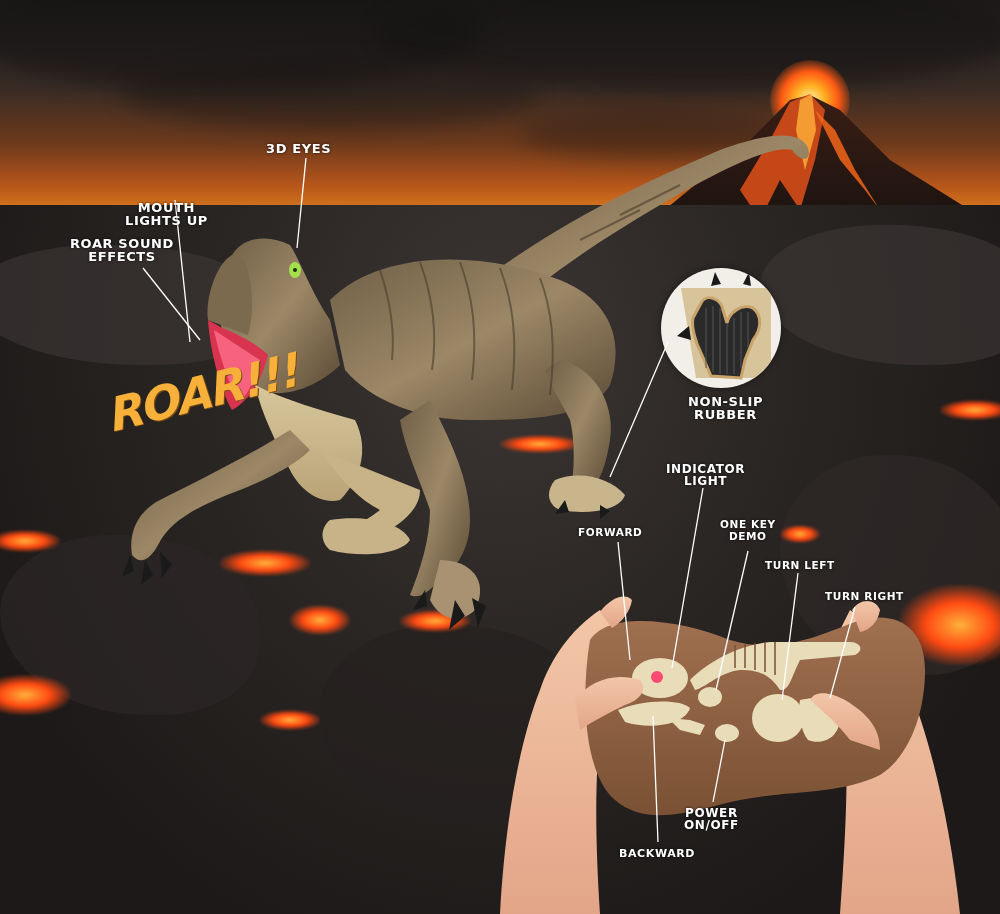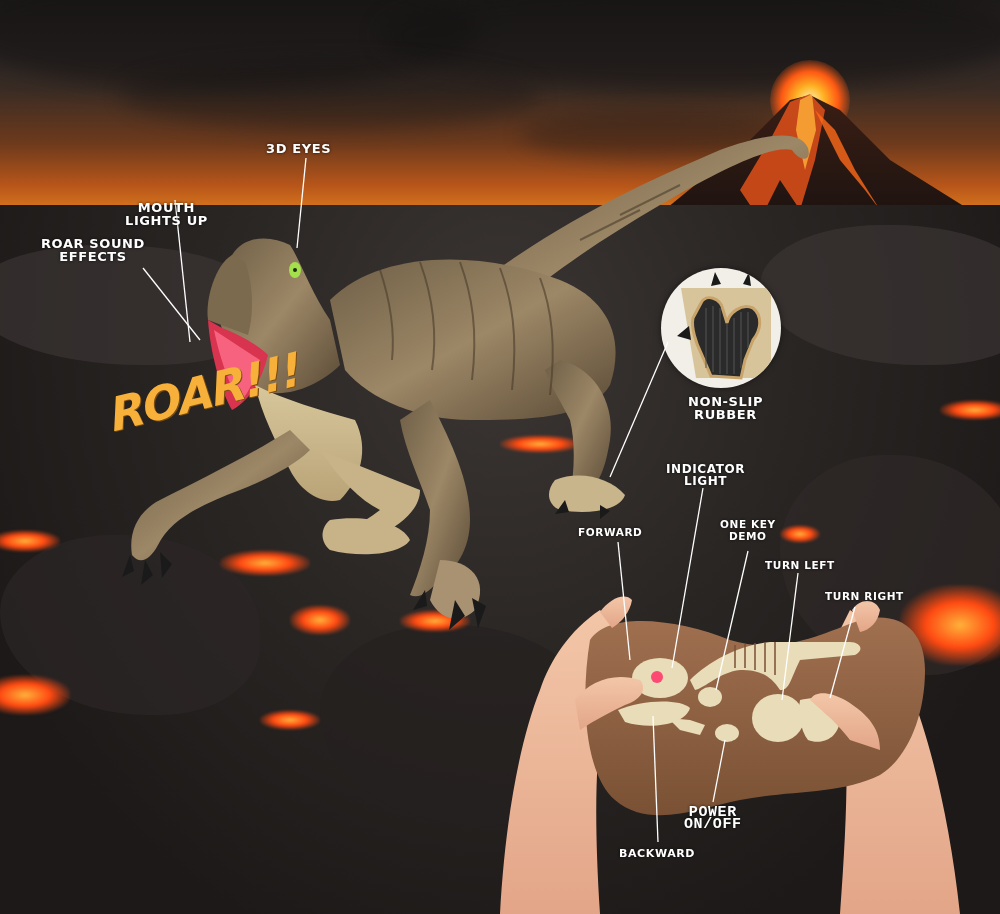--- a/index.html
+++ b/index.html
@@ -215,21 +215,21 @@
     </g>
   </svg>
 
   <div class="label" style="left:266px;top:142px;">
     <span>3D EYES</span>
   </div>
   <div class="label" style="left:125px;top:172px;margin-top:29px;">
     <div>MOUTH</div>
     <div>LIGHTS UP</div>
   </div>
-  <div class="label" style="left:41px;top:237px;">
+  <div class="label" style="left:70px;top:237px;">
     <div>ROAR SOUND</div>
     <div>EFFECTS</div>
   </div>
   <div class="roar">ROAR!!!</div>
 
   <div class="label" style="left:688px;top:395px;">
     <div>NON-SLIP</div>
     <div>RUBBER</div>
   </div>
   <div class="label" style="left:666px;top:463px;font-size:12px;line-height:12px;">
@@ -242,21 +242,21 @@
   <div class="label" style="left:720px;top:518px;font-size:10.5px;line-height:12px;">
     <div>ONE KEY</div>
     <div>DEMO</div>
   </div>
   <div class="label" style="left:765px;top:559px;font-size:10.5px;text-align:center;">
     <span>TURN LEFT</span>
   </div>
   <div class="label" style="left:825px;top:590px;font-size:10.5px;">
     <span>TURN RIGHT</span>
   </div>
-  <div class="label" style="left:684px;top:807px;font-size:15px;line-height:12px;font-family:Liberation Mono, monospace;">
+  <div class="label" style="left:684px;top:807px;font-size:12px;line-height:12px;">
     <div>POWER</div>
     <div>ON/OFF</div>
   </div>
   <div class="label" style="left:619px;top:847px;font-size:11px;">
     <span>BACKWARD</span>
   </div>
 
 </div>
 
 </body></html>

